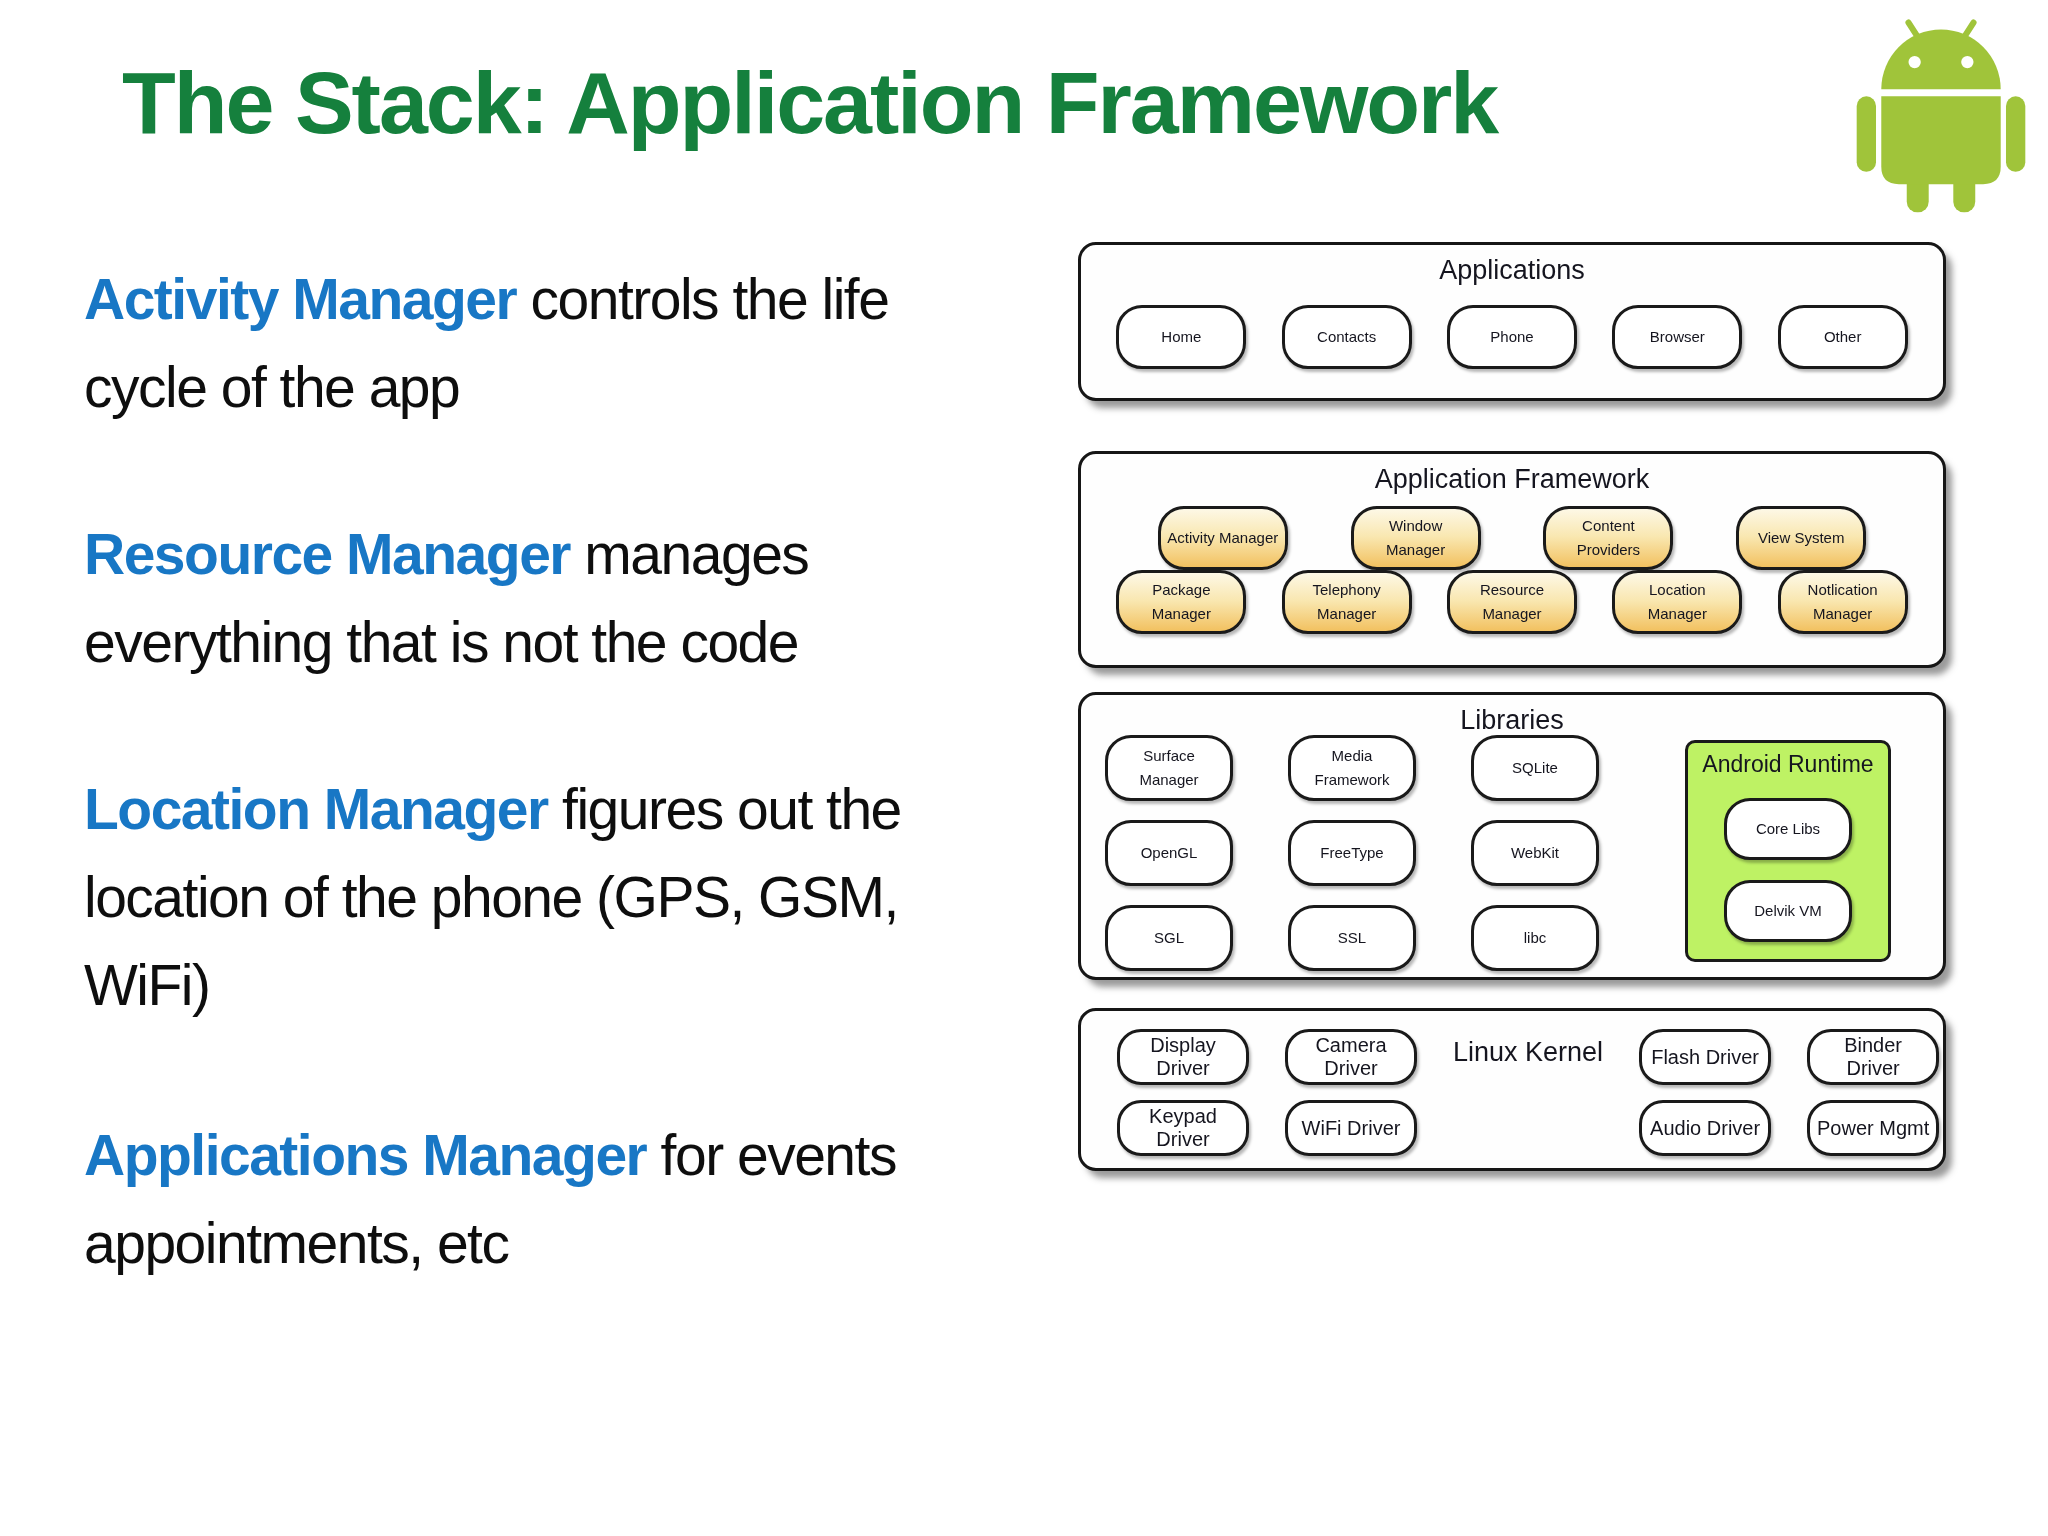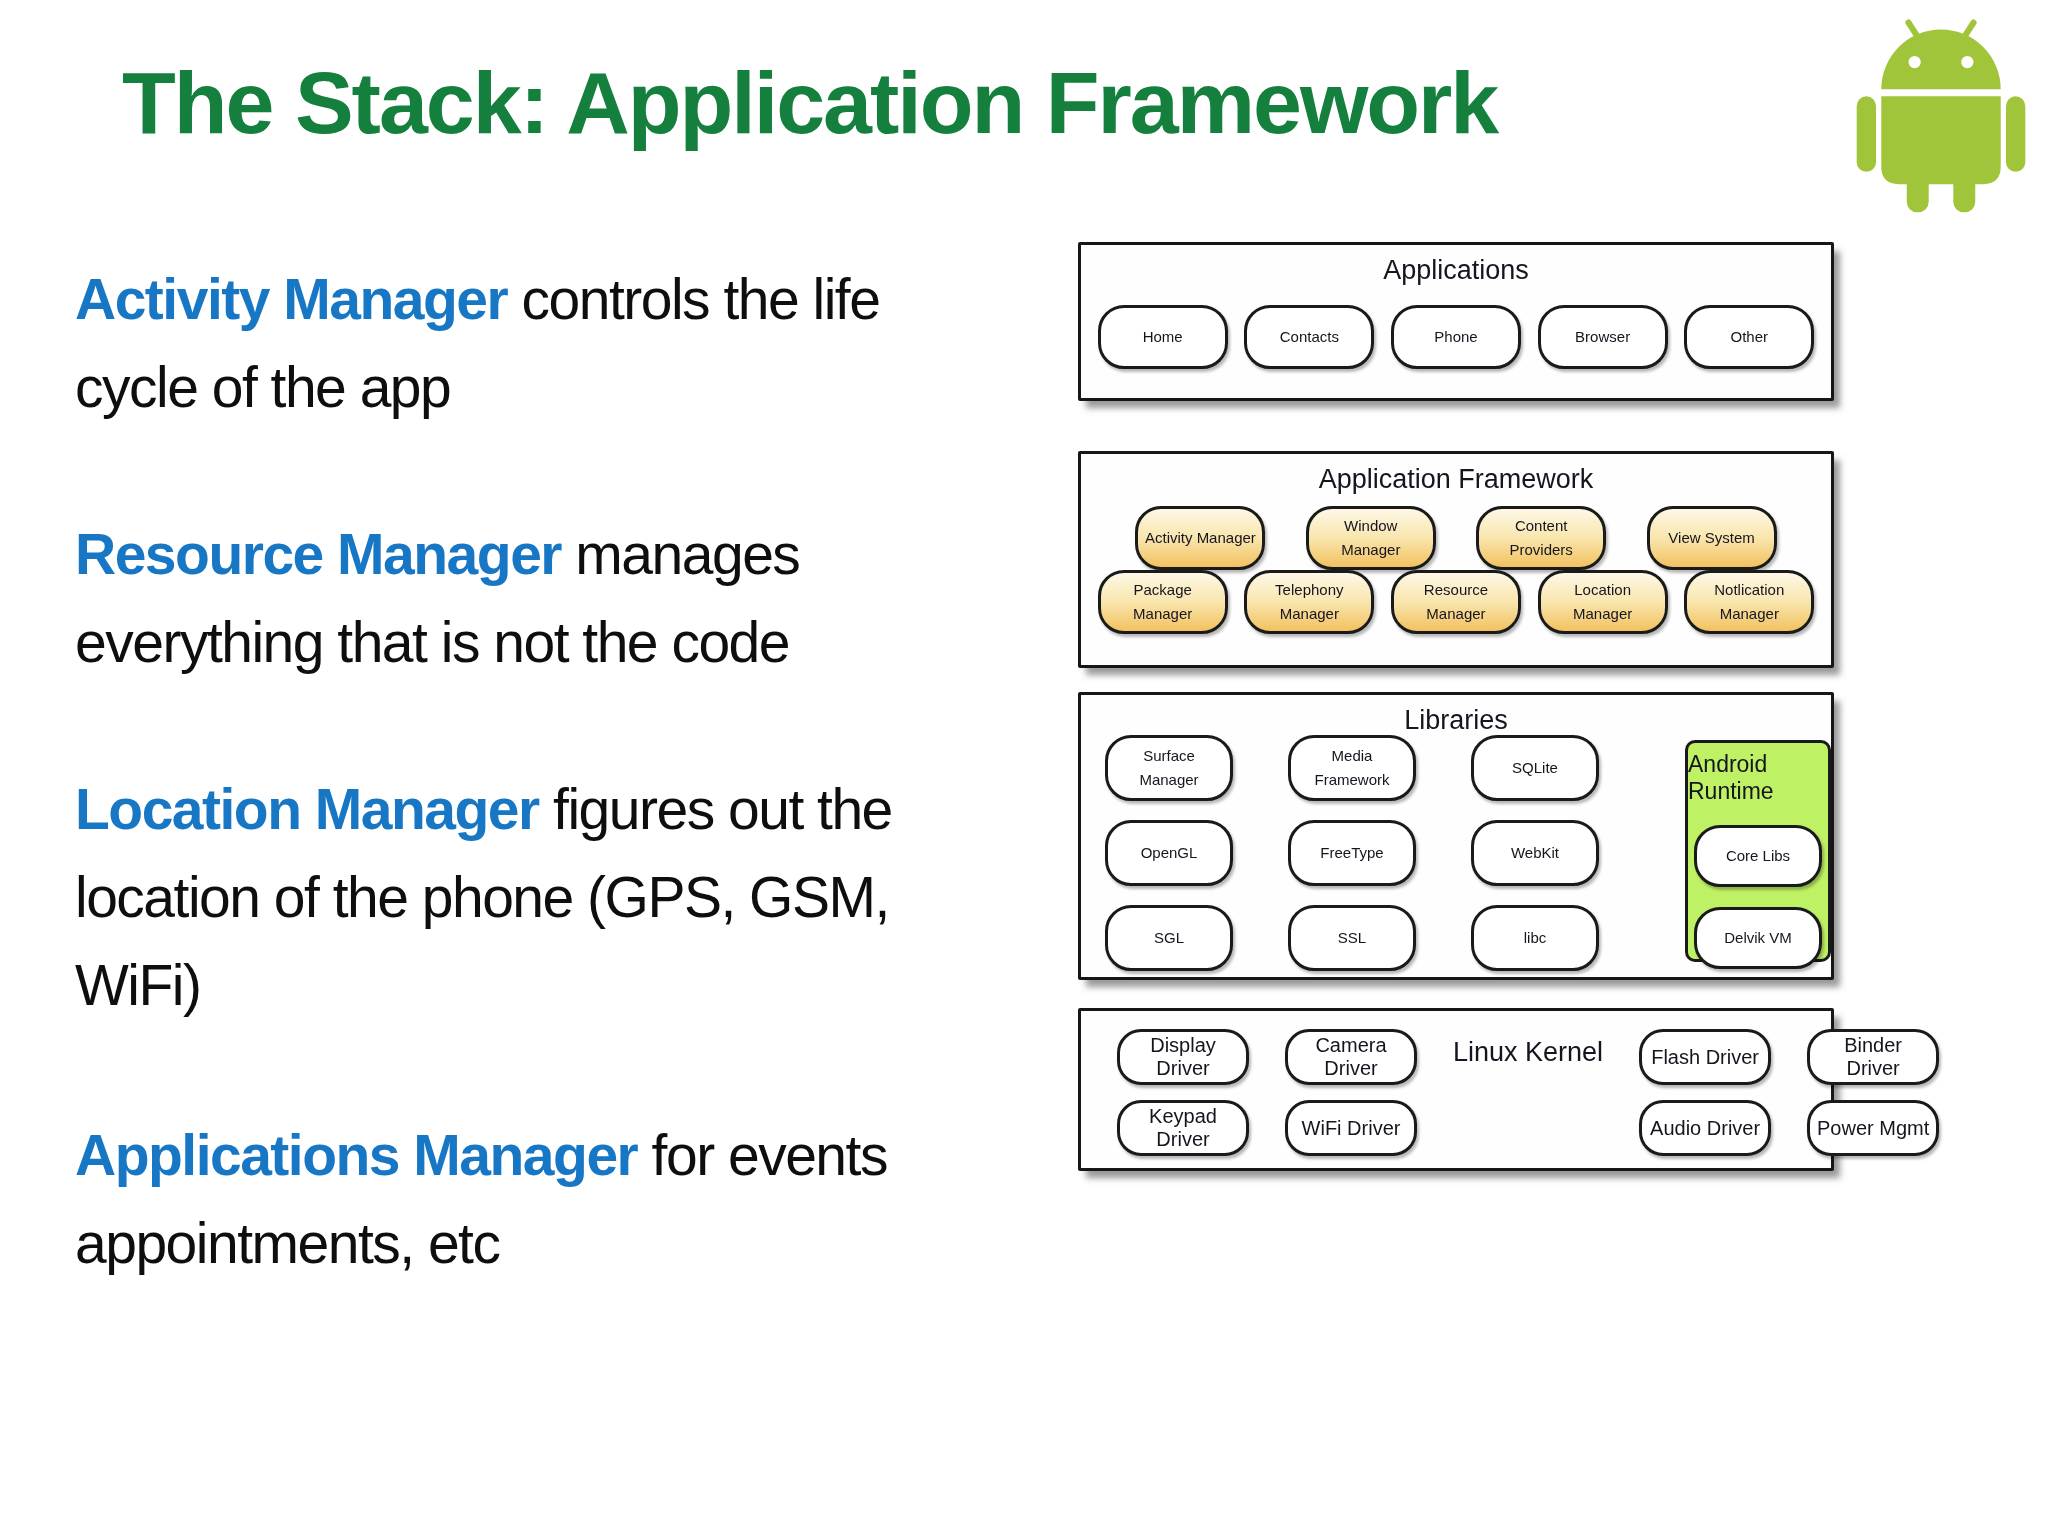--- a/index.html
+++ b/index.html
@@ -9,29 +9,29 @@
   }
   
   .slide-title{
     position:absolute;left:122px;top:48px;margin:0;
     font-size:88px;line-height:110px;font-weight:bold;letter-spacing:-2px;
     color:#15803d;white-space:nowrap;
   }
   
   .android-logo{position:absolute;left:1853px;top:12px;width:176px;height:202px;}
   
-  .para{position:absolute;left:75px;width:1010px;font-size:57px;line-height:88px;
+  .para{position:absolute;left:84px;width:1010px;font-size:57px;line-height:88px;
         letter-spacing:-1.5px;color:#0e0e0e;}
   .para .hl{color:#1877C5;font-weight:bold;}
   .p1{top:255px;} .p2{top:510px;} .p3{top:765px;} .p4{top:1111px;}
   .tline{white-space:nowrap;}
   
   .dbox{
-    position:absolute;left:1078px;width:756px;box-sizing:border-box;
-    background:#fefefe;border:3px solid #161616;border-radius:2px;
+    position:absolute;left:1078px;width:868px;box-sizing:border-box;
+    background:#fefefe;border:3px solid #161616;border-radius:18px;
     box-shadow:7px 8px 6px -1px rgba(55,55,55,0.5);
   }
   .box-apps{top:242px;height:159px;}
   .box-framework{top:451px;height:217px;}
   .box-libraries{top:692px;height:288px;}
   .box-kernel{top:1008px;height:163px;}
   .dbox-title{text-align:center;font-size:27px;line-height:30px;margin-top:10px;color:#15151f;}
   
   .pill{
     box-sizing:border-box;flex:none;width:130px;height:64px;

